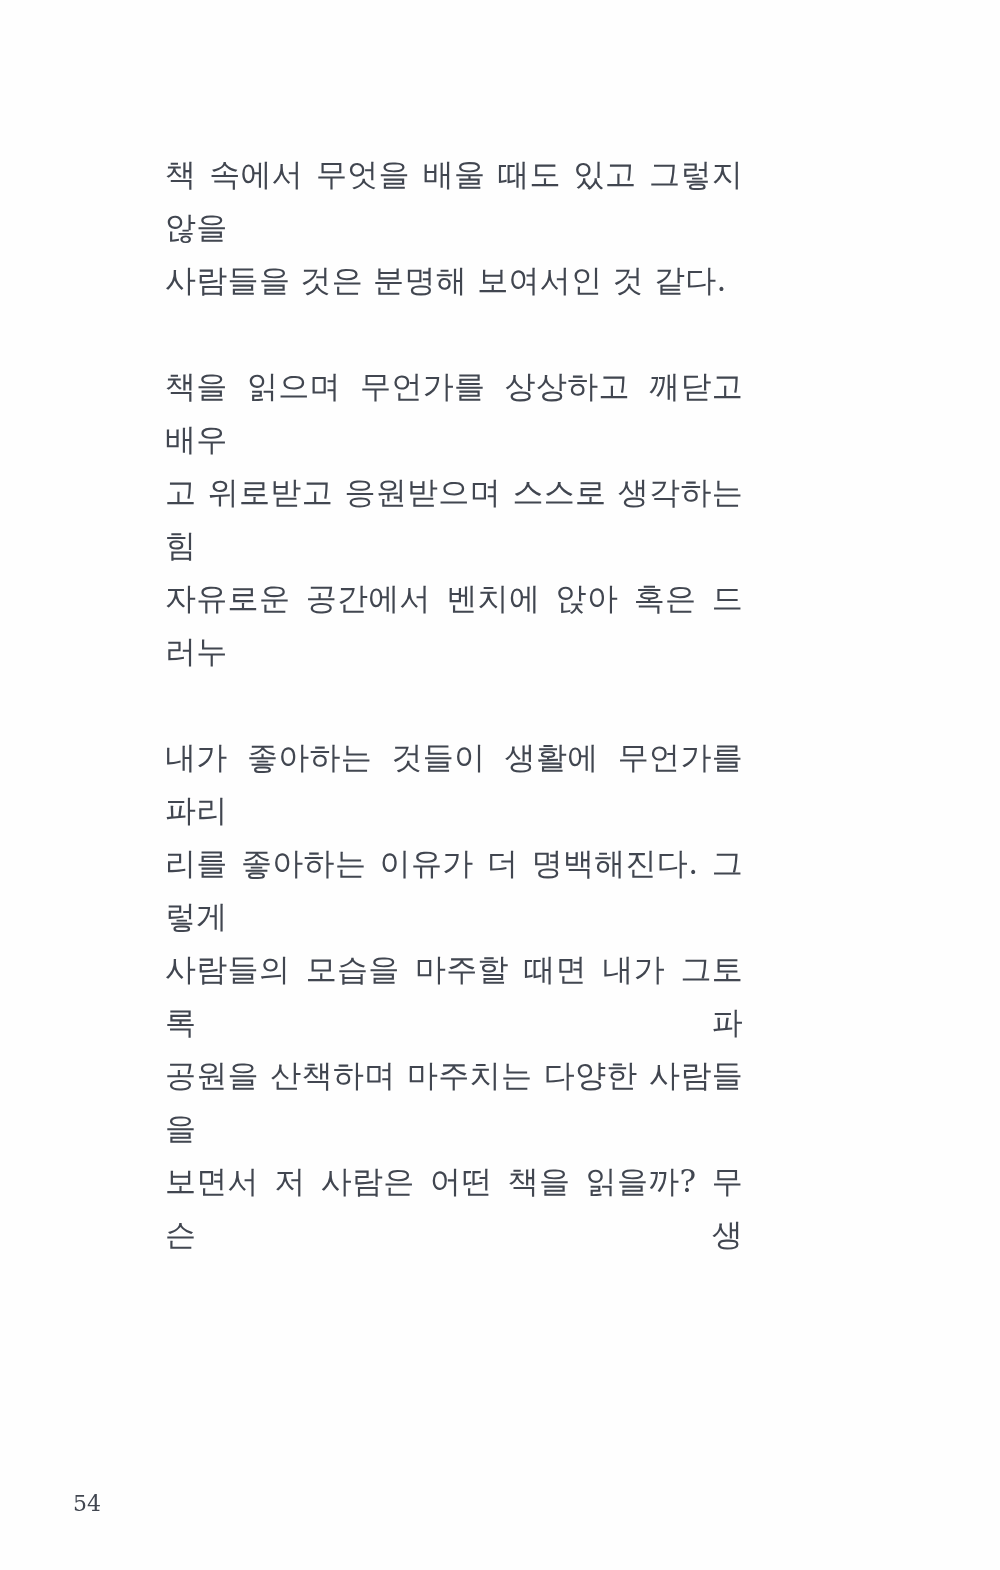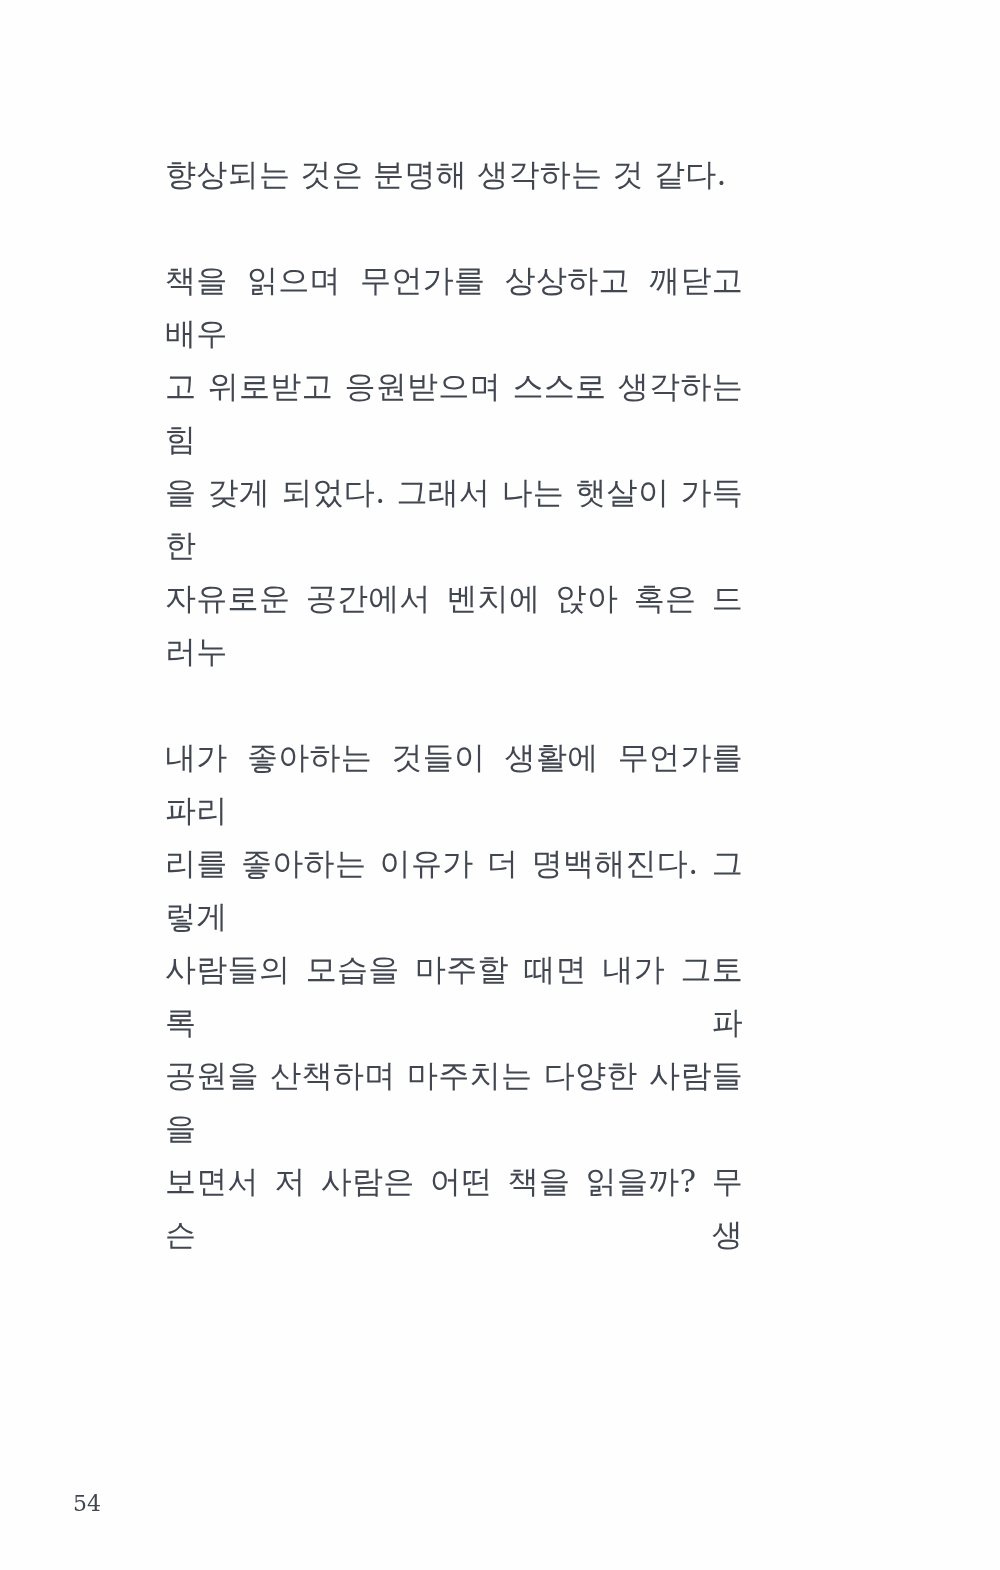--- a/index.html
+++ b/index.html
@@ -53,27 +53,27 @@
   }
 </style>
 </head>
 <body>
 
 <div class="page">
 
   <div class="text-block">
 
     <div class="paragraph">
-      <div class="line line-end">향상되는 것은 분명해 생각하는 것 같다.</div>
+      <div class="line">책 속에서 무엇을 배울 때도 있고 그렇지 않을</div>
+      <div class="line line-end">사람들을 것은 분명해 보여서인 것 같다.</div>
     </div>
 
     <div class="paragraph">
       <div class="line">책을 읽으며 무언가를 상상하고 깨닫고 배우</div>
       <div class="line">고 위로받고 응원받으며 스스로 생각하는 힘</div>
-      <div class="line">을 갖게 되었다. 그래서 나는 햇살이 가득한</div>
       <div class="line">자유로운 공간에서 벤치에 앉아 혹은 드러누</div>
     </div>
 
     <div class="paragraph">
       <div class="line">내가 좋아하는 것들이 생활에 무언가를 파리</div>
       <div class="line">리를 좋아하는 이유가 더 명백해진다. 그렇게</div>
       <div class="line">사람들의 모습을 마주할 때면 내가 그토록 파</div>
       <div class="line">공원을 산책하며 마주치는 다양한 사람들을</div>
       <div class="line">보면서 저 사람은 어떤 책을 읽을까? 무슨 생</div>
 

